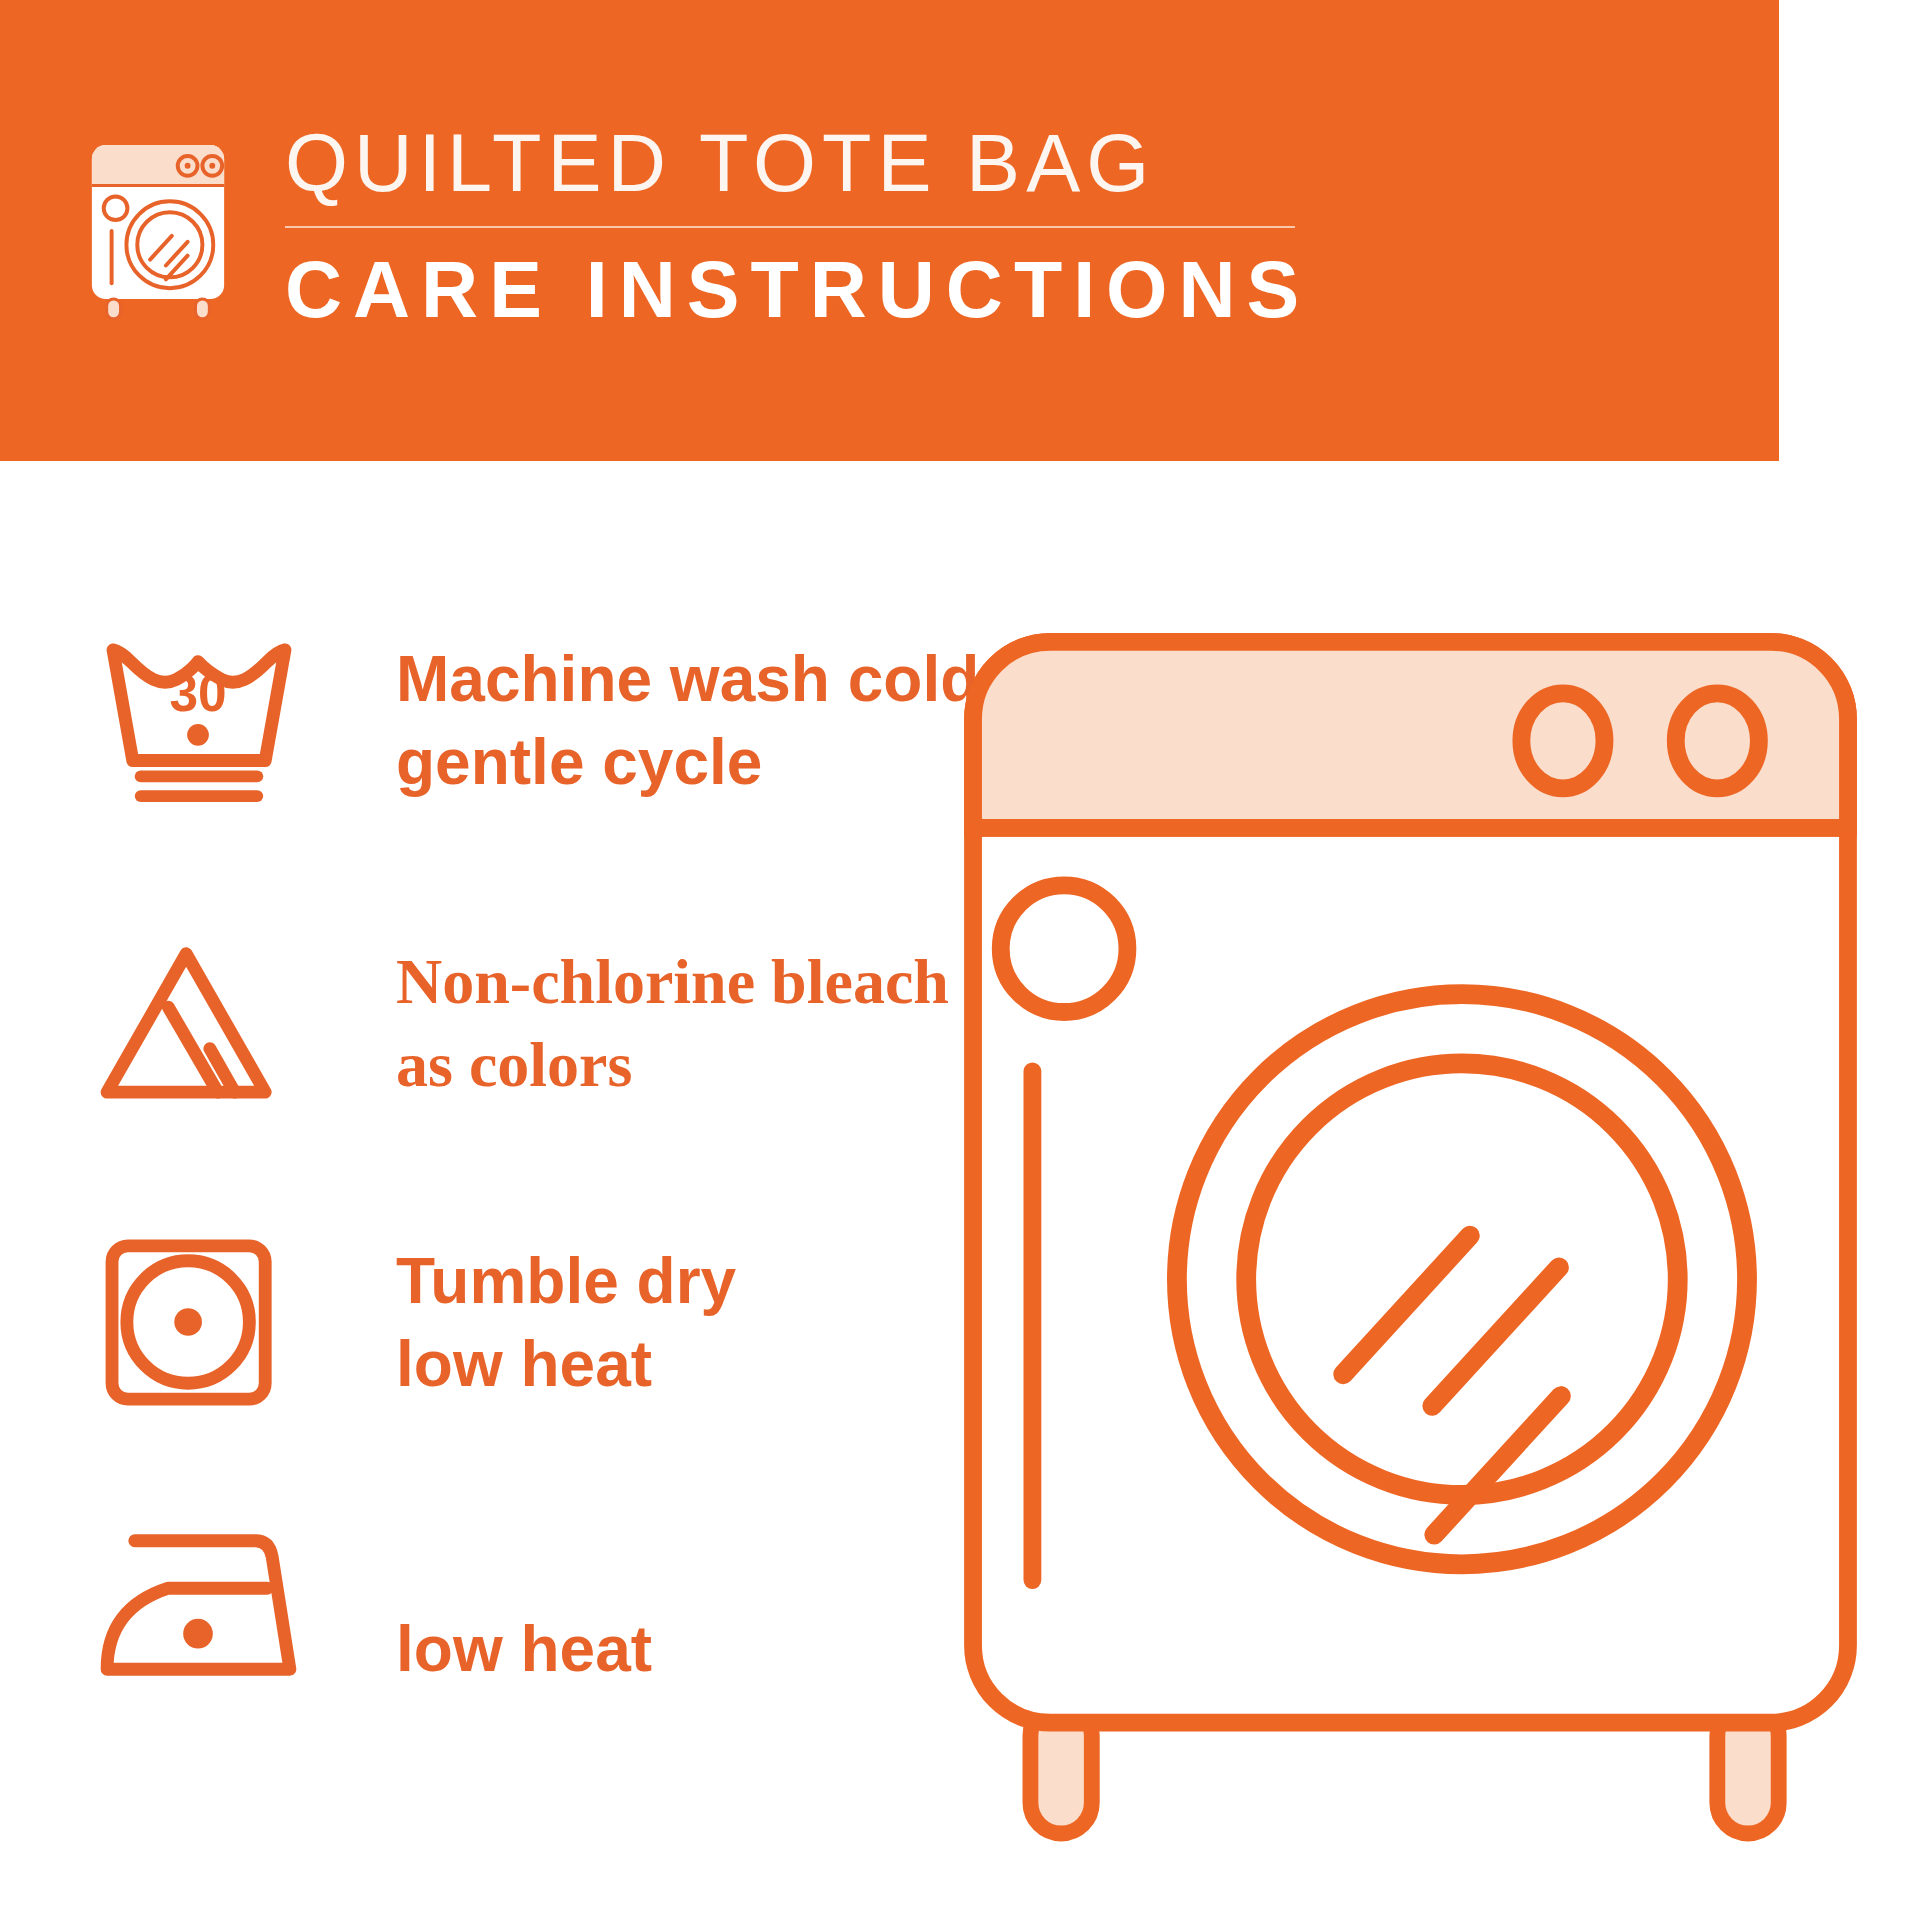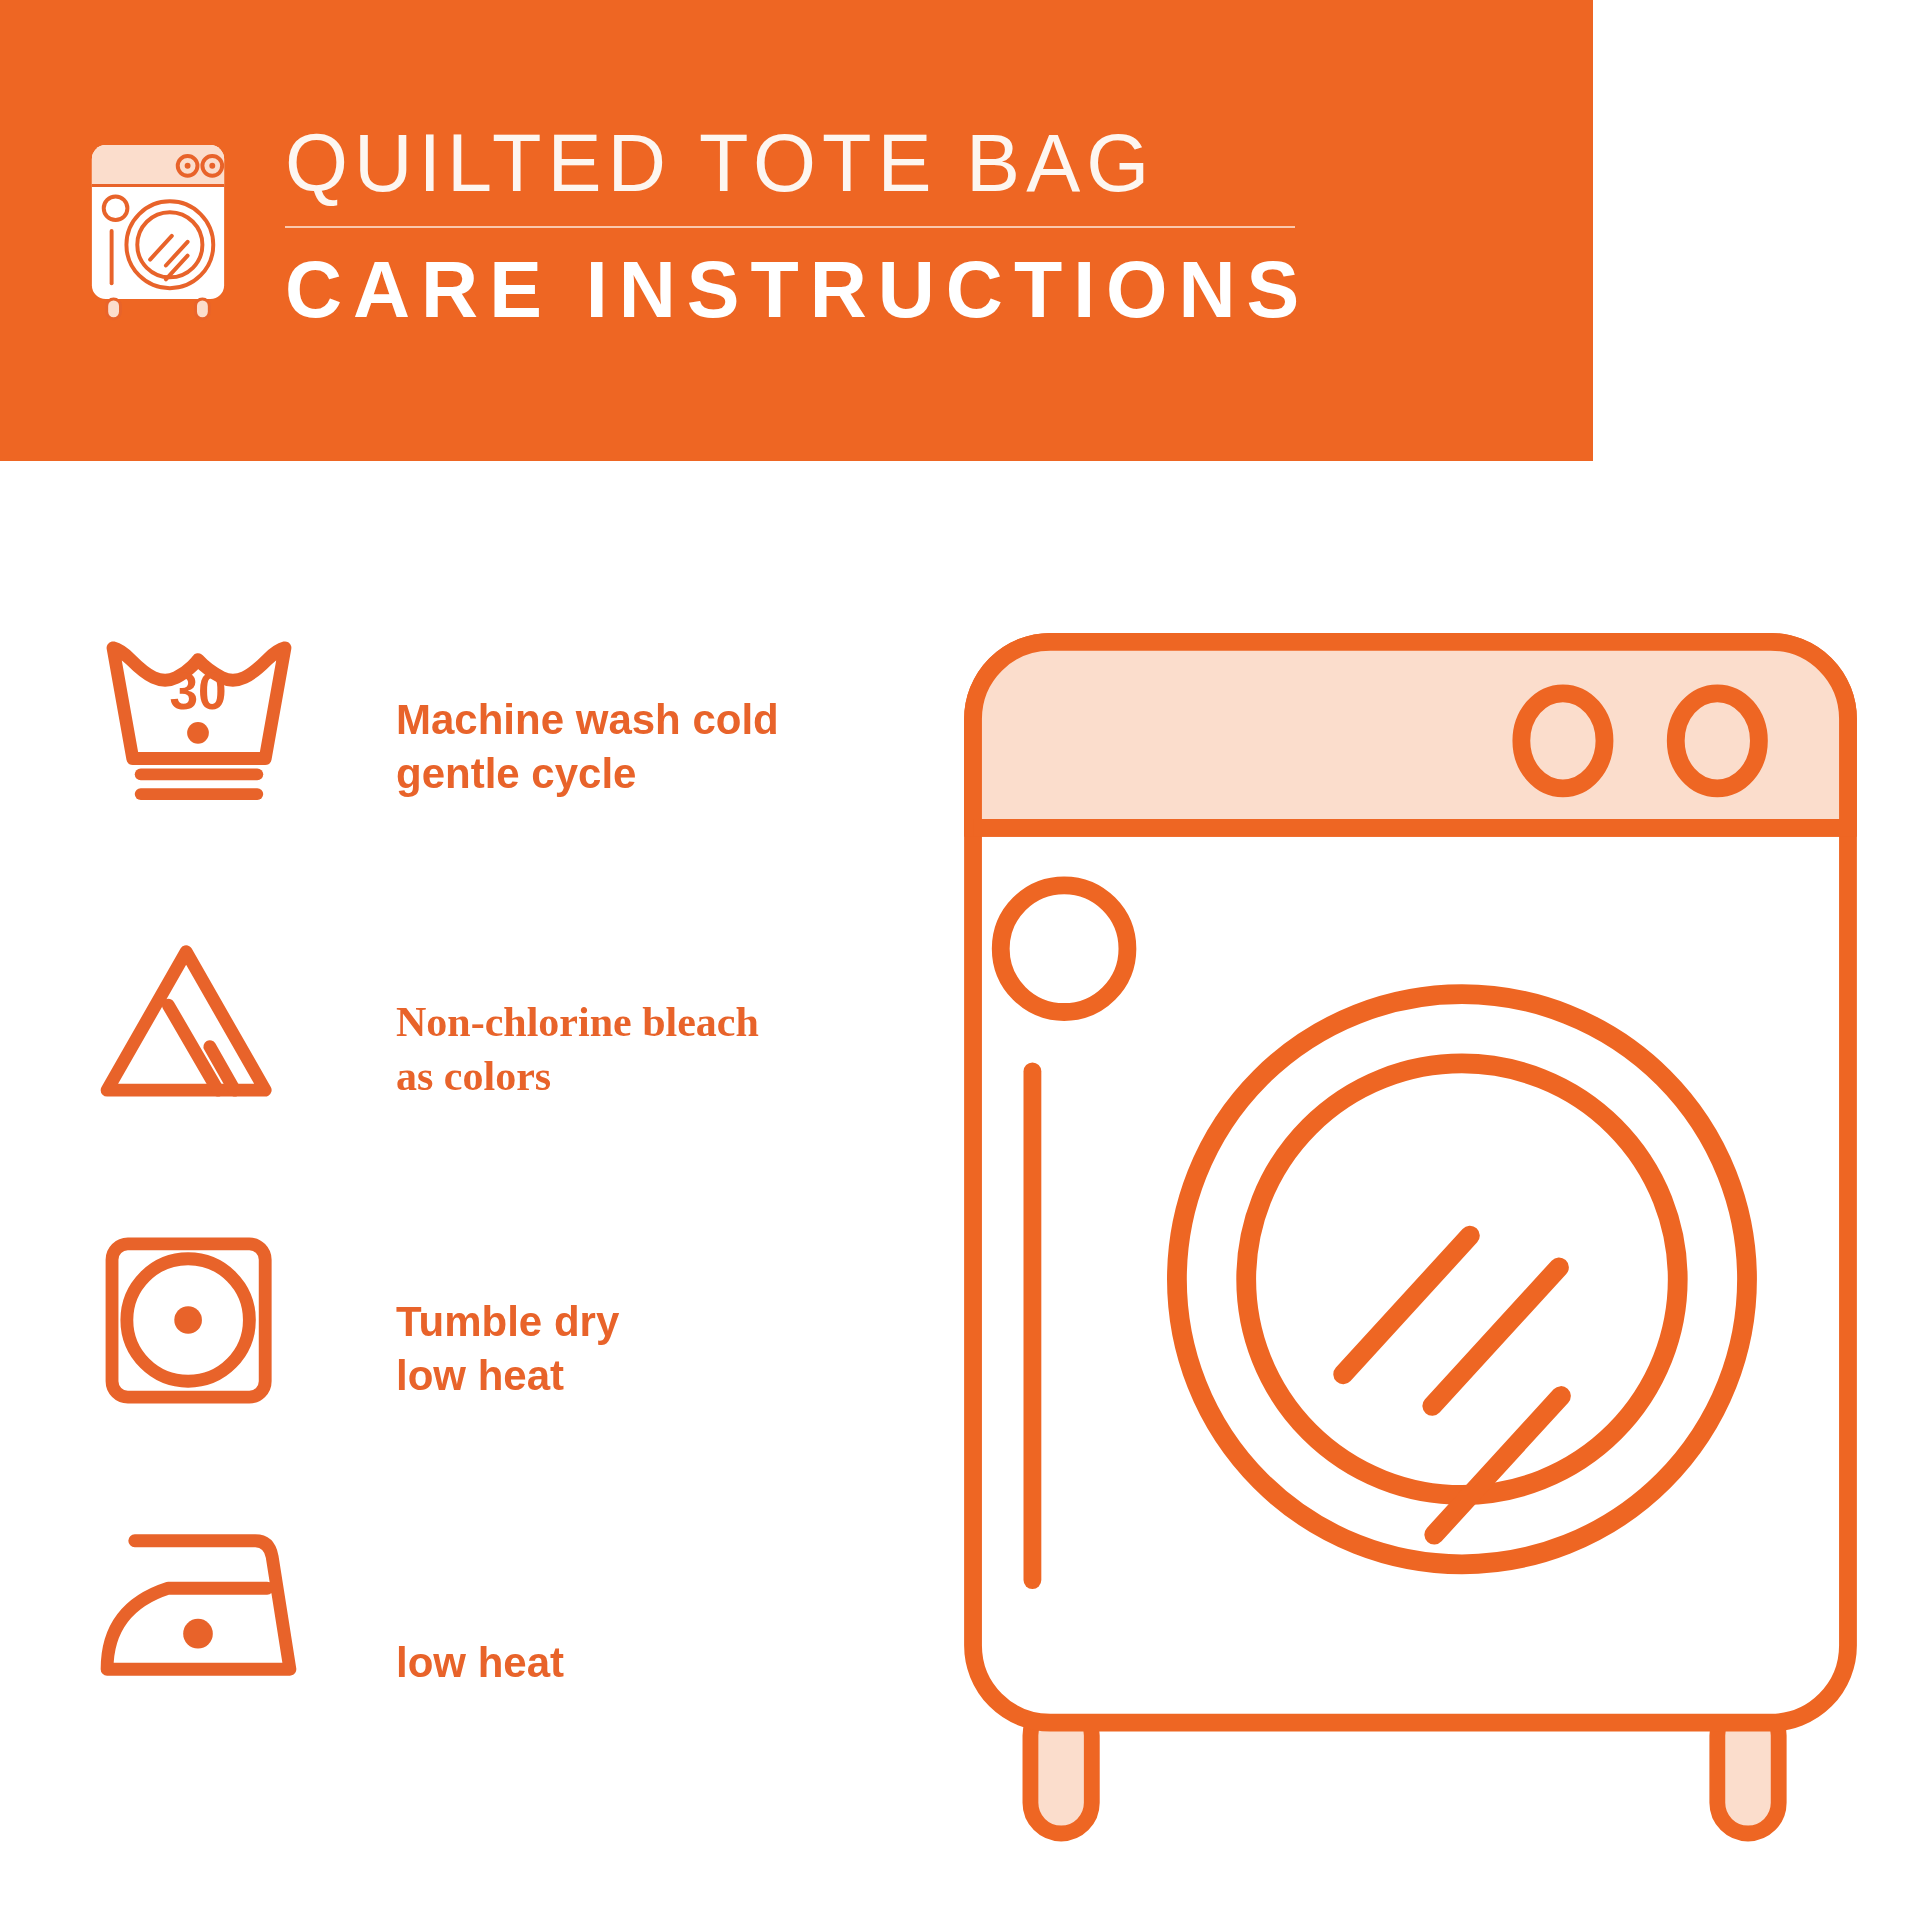--- a/index.html
+++ b/index.html
@@ -5,21 +5,21 @@
   html,body{margin:0;padding:0;}
   body{
     width:1927px;height:1927px;
     background:#FFFFFF;
     font-family:"Liberation Sans", sans-serif;
     overflow:hidden;
     position:relative;
   }
   
   #header{
-    position:absolute;left:0;top:0;width:1593px;height:461px;
+    position:absolute;left:0;top:0;width:1779px;height:461px;
     background:#EE6623;
   }
   #header-icon{
     position:absolute;left:83px;top:133px;width:150px;height:188px;
   }
   #header-text{
     position:absolute;left:285px;top:123px;width:1030px;
   }
   .title-main{
     color:#FDF6F0;
@@ -50,21 +50,21 @@
     margin-bottom:0;
     position:absolute;
     left:99px;
   }
   .care-icon{
     width:213px;flex:0 0 213px;
     display:flex;align-items:flex-start;justify-content:flex-start;
   }
   .care-text{
     color:#E8632A;
-    font-size:42px;
+    font-size:64px;
     line-height:1.30;
     font-weight:700;
     padding-top:4px;
     margin-left:84px;
   }
   .care-text .ln{display:block;white-space:nowrap;}
   
   #machine{
     position:absolute;left:955px;top:624px;width:911px;height:1257px;
   }

